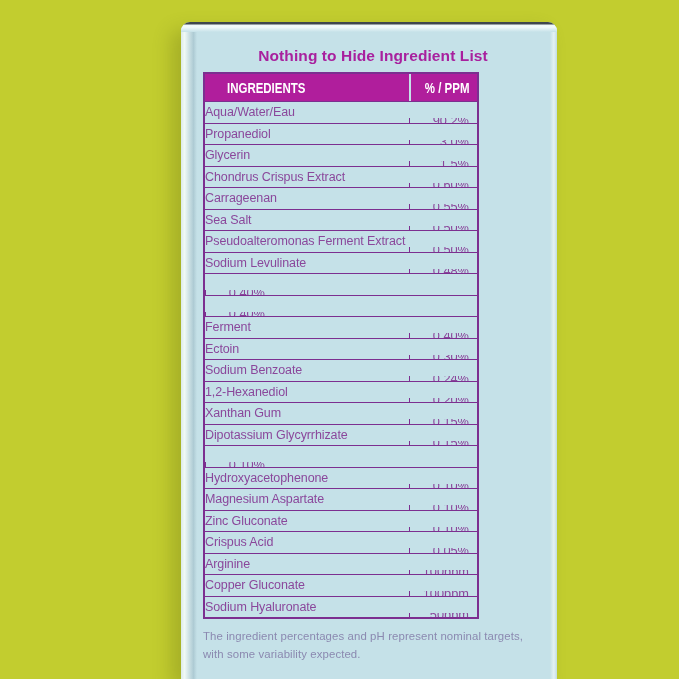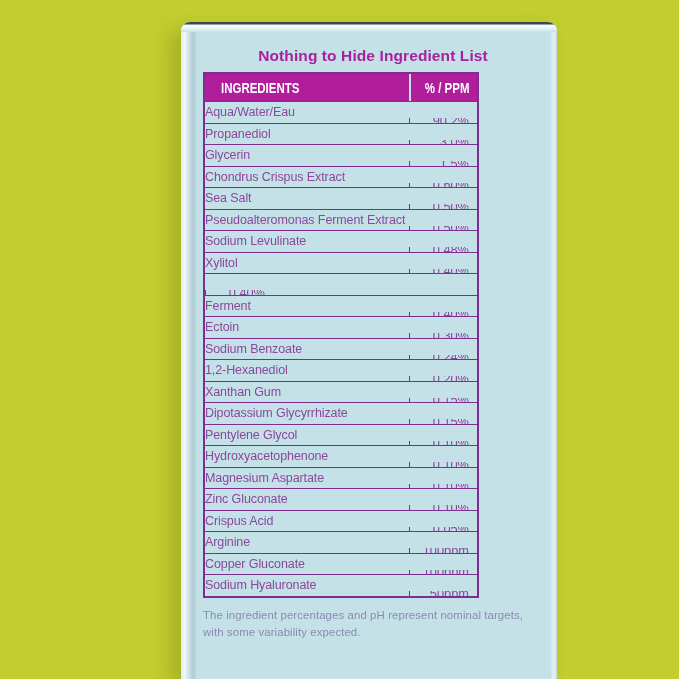--- a/index.html
+++ b/index.html
@@ -89,21 +89,21 @@
     background: var(--header-bg);
   }
   .th {
     display: flex;
     align-items: center;
     color: var(--header-text);
     font-weight: 700;
     font-size: 15.5px;
     overflow: hidden;
   }
-  .th-ing { flex: 1; padding-left: 16px; }
+  .th-ing { flex: 1; padding-left: 22px; }
   .th-val {
     width: 68px;
     border-left: 2px solid var(--box-face);
     justify-content: flex-end;
   }
   .cond {
     display: inline-block;
     transform: scaleX(0.74);
     white-space: nowrap;
   }
@@ -170,33 +170,36 @@
             </div>
             <div class="trow">
               <div class="td td-ing">Glycerin</div>
               <div class="td td-val">1.5%</div>
             </div>
             <div class="trow">
               <div class="td td-ing">Chondrus Crispus Extract</div>
               <div class="td td-val">0.60%</div>
             </div>
             <div class="trow">
+              <div class="td td-ing">Carrageenan</div>
+              <div class="td td-val">0.55%</div>
+            </div>
+            <div class="trow">
               <div class="td td-ing">Sea Salt</div>
               <div class="td td-val">0.50%</div>
             </div>
             <div class="trow">
               <div class="td td-ing">Pseudoalteromonas Ferment Extract</div>
               <div class="td td-val">0.50%</div>
             </div>
             <div class="trow">
               <div class="td td-ing">Sodium Levulinate</div>
               <div class="td td-val">0.48%</div>
             </div>
             <div class="trow">
-              <div class="td td-ing">Xylitol</div>
               <div class="td td-val">0.40%</div>
             </div>
             <div class="trow">
               <div class="td td-val">0.40%</div>
             </div>
             <div class="trow">
               <div class="td td-ing">Ferment</div>
               <div class="td td-val">0.40%</div>
             </div>
             <div class="trow">
@@ -213,21 +216,20 @@
             </div>
             <div class="trow">
               <div class="td td-ing">Xanthan Gum</div>
               <div class="td td-val">0.15%</div>
             </div>
             <div class="trow">
               <div class="td td-ing">Dipotassium Glycyrrhizate</div>
               <div class="td td-val">0.15%</div>
             </div>
             <div class="trow">
-              <div class="td td-ing">Pentylene Glycol</div>
               <div class="td td-val">0.10%</div>
             </div>
             <div class="trow">
               <div class="td td-ing">Hydroxyacetophenone</div>
               <div class="td td-val">0.10%</div>
             </div>
             <div class="trow">
               <div class="td td-ing">Magnesium Aspartate</div>
               <div class="td td-val">0.10%</div>
             </div>

